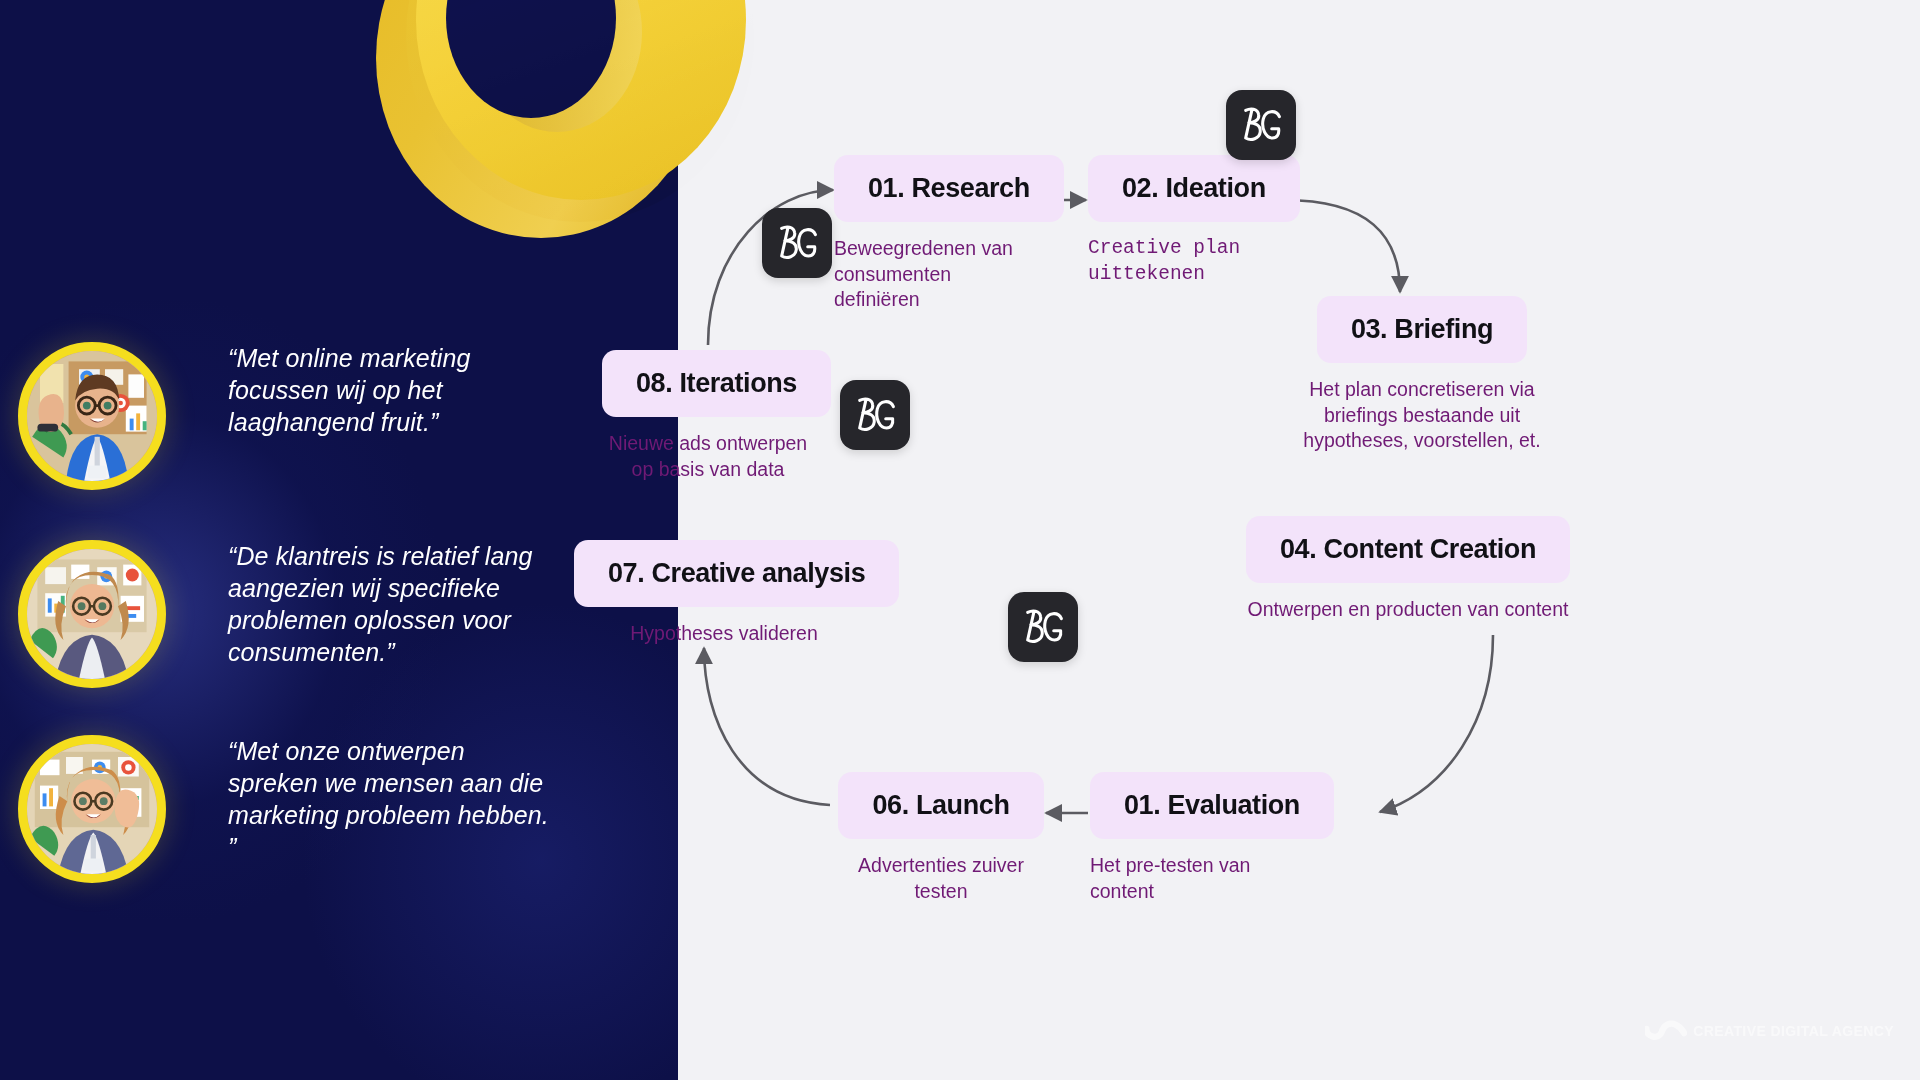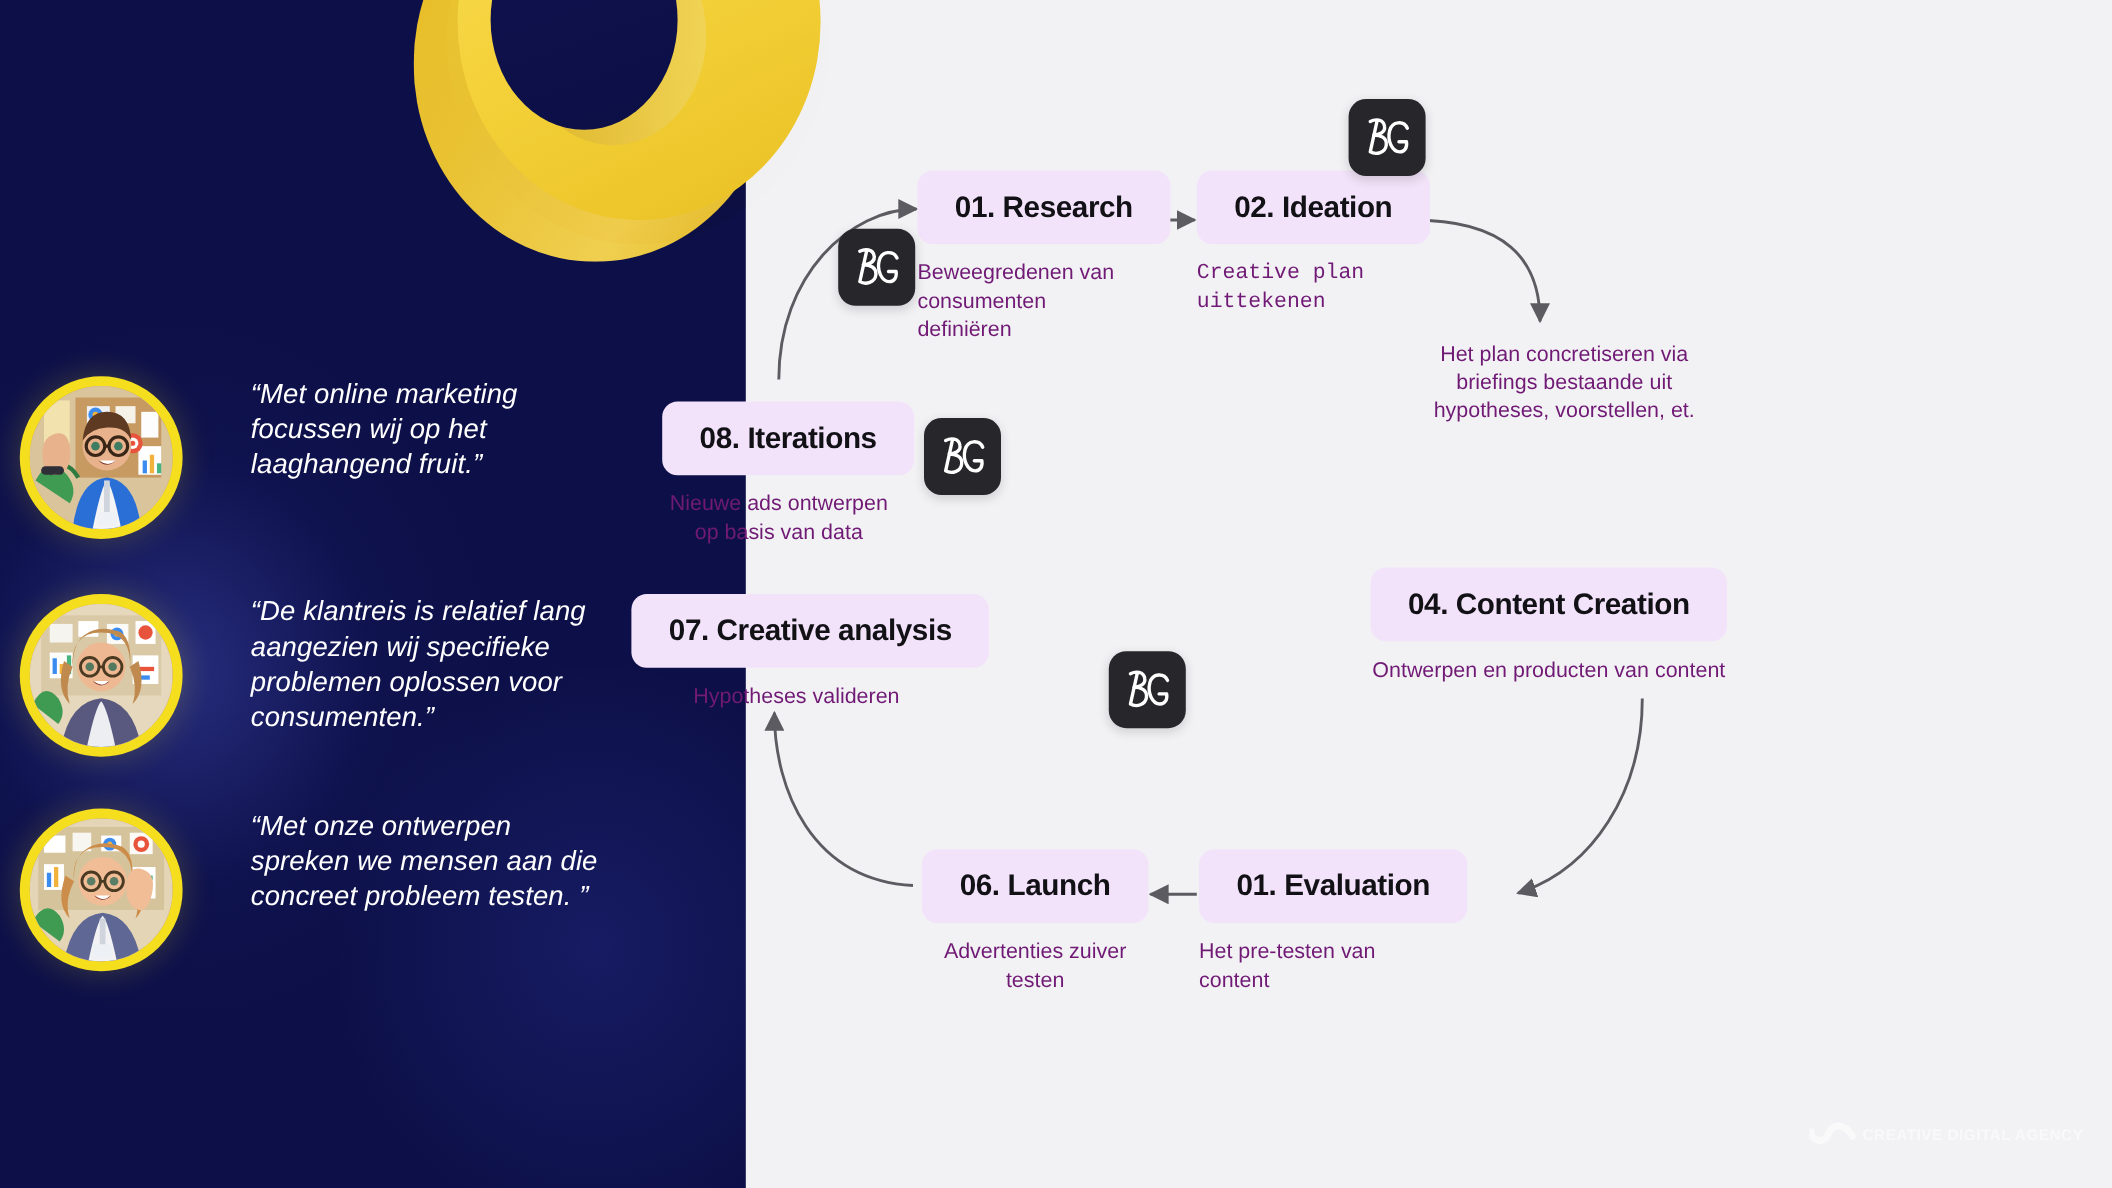--- a/index.html
+++ b/index.html
@@ -302,21 +302,21 @@
         <circle cx="43" cy="44" r="6.5" fill="none" stroke="#4b3a22" stroke-width="2"></circle>
         <circle cx="59" cy="44" r="6.5" fill="none" stroke="#4b3a22" stroke-width="2"></circle>
         <path d="M49.5 44 h3" stroke="#4b3a22" stroke-width="2"></path>
         <circle cx="43" cy="44" r="3" fill="#5a7d66"></circle>
         <circle cx="59" cy="44" r="3" fill="#5a7d66"></circle>
         <path d="M45 54 q6 6 12 0 q-6 4 -12 0 Z" fill="#8a3c36"></path>
         <path d="M46 54 q6 5 10 0 Z" fill="#ffffff"></path>
         <path d="M84 58 q6 -18 -4 -22 q-10 -4 -12 8 q-2 12 4 18 q8 6 12 -4 Z" fill="#f0bd97"></path>
       </svg>
     </div>
-    <div class="quote-text">“Met onze ontwerpen spreken we mensen aan die concreet probleem testen. ”</div>
+    <div class="quote-text">“Met onze ontwerpen spreken we mensen aan die marketing probleem hebben. ”</div>
   </div>
 
   <div class="diagram">
 
     <svg class="arrows" viewBox="0 0 1242 1080">
       <defs>
         <marker id="ah" viewBox="0 0 10 10" refX="9" refY="5" markerWidth="7" markerHeight="7" orient="auto-start-reverse">
           <path d="M 0 0 L 10 5 L 0 10 z" fill="#5b5b61"></path>
         </marker>
       </defs>
@@ -342,20 +342,23 @@
     </div>
 
     <div class="node" style="left:410px; top:155px; width:230px;">
       <div class="node-pill">
         <span class="node-title">02. Ideation</span>
       </div>
       <div class="node-desc desc-left" style="width:175px;font-family:Liberation Mono, monospace;">Creative plan uittekenen</div>
     </div>
 
     <div class="node" style="left:614px; top:296px; width:260px; text-align:center;">
+      <div class="node-pill">
+        <span class="node-title">03. Briefing</span>
+      </div>
       <div class="node-desc desc-center" style="width:260px;">Het plan concretiseren via briefings bestaande uit hypotheses, voorstellen, et.</div>
     </div>
 
     <div class="node" style="left:560px; top:516px; width:340px; text-align:center;">
       <div class="node-pill">
         <span class="node-title">04. Content Creation</span>
       </div>
       <div class="node-desc desc-center" style="width:340px;">Ontwerpen en producten van content</div>
     </div>
 
@@ -373,21 +376,21 @@
       <div class="node-desc desc-center" style="width:210px;">Advertenties zuiver testen</div>
     </div>
 
     <div class="node" style="left:-104px; top:540px; width:300px; text-align:center;">
       <div class="node-pill">
         <span class="node-title">07. Creative analysis</span>
       </div>
       <div class="node-desc desc-center" style="width:300px;">Hypotheses valideren</div>
     </div>
 
-    <div class="node" style="left:-76px; top:350px; width:212px; text-align:center;margin-top:15px;">
+    <div class="node" style="left:-76px; top:350px; width:212px; text-align:center;">
       <div class="node-pill">
         <span class="node-title">08. Iterations</span>
       </div>
       <div class="node-desc desc-center" style="width:212px;">Nieuwe ads ontwerpen op basis van data</div>
     </div>
 
     <div class="bg-badge" style="left:548px; top:90px;">
       <svg viewBox="0 0 60 54" aria-hidden="true">
         <path d="M10 8 C16 5, 26 5, 27 14 C28 21, 20 24, 14 24 C22 24, 30 27, 29 36 C28 45, 17 48, 10 44 L18 8" fill="none" stroke="#ffffff" stroke-width="4" stroke-linecap="round" stroke-linejoin="round"></path>
         <path d="M54 16 C50 7, 36 7, 33 19 C30 31, 36 44, 45 44 C51 44, 54 39, 53 32 L44 32" fill="none" stroke="#ffffff" stroke-width="4" stroke-linecap="round" stroke-linejoin="round"></path>

